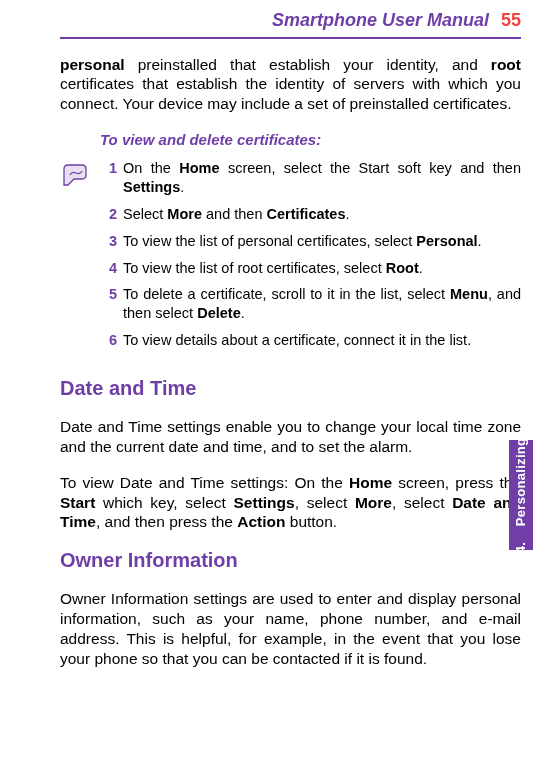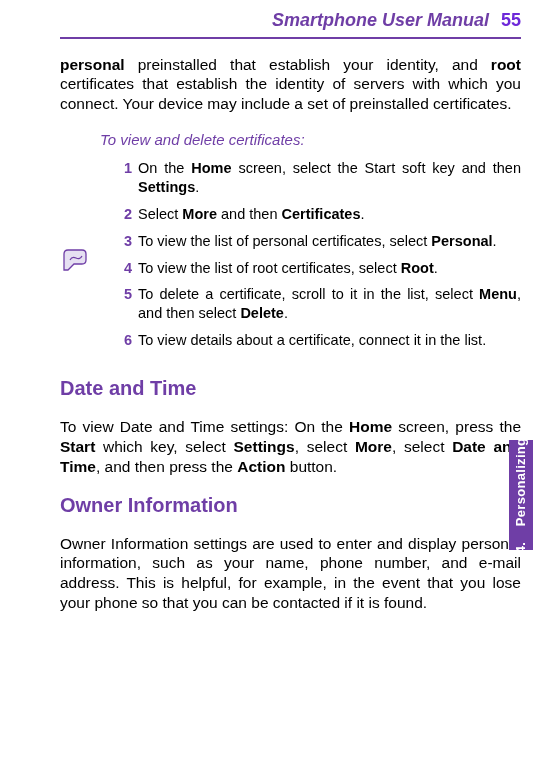--- a/index.html
+++ b/index.html
@@ -27,49 +27,48 @@
     gap: 12px;
   }
   .header-title {
     font-weight: bold;
     font-style: italic;
     color: #6f3ea6;
     font-size: 18px;
   }
   .header-page {
     font-weight: bold;
-    color: #6d28d9;
+    color: #ef4444;
     font-size: 18px;
   }
   .header-rule {
     height: 2px;
     background: #6f3ea6;
     margin: 2px 28px 14px 60px;
   }
   .content {
     padding: 0 28px 0 60px;
     font-size: 15.5px;
     line-height: 1.28;
   }
   .para {
     text-align: justify;
     margin-bottom: 16px;
   }
   .subheading {
     color: #6f3ea6;
-    font-weight: normal;
+    font-weight: bold;
     font-style: italic;
     font-size: 15px;
     margin: 0 0 10px 40px;
   }
   .steps-block {
     display: flex;
-    gap: 20px;
+    gap: 5px;
     margin-bottom: 18px;
-    align-items: center;
   }
   .steps-icon {
     flex: 0 0 36px;
     padding-top: 2px;
   }
   .steps-icon svg {
     display: block;
   }
   ol.steps {
     list-style: none;
@@ -166,20 +165,21 @@
         <li>
           <span>To delete a certificate, scroll to it in the list, select </span><b>Menu</b><span>, and then select </span><b>Delete</b><span>.</span>
         </li>
         <li>
           <span>To view details about a certificate, connect it in the list.</span>
         </li>
       </ol>
     </div>
 
     <div class="section-title">Date and Time</div>
+    <p class="para">Date and Time settings enable you to change your local time zone and the current date and time, and to set the alarm.</p>
     <p class="para">
       <span>To view Date and Time settings: On the </span><b>Home</b><span> screen, press the </span><b>Start</b><span> which key, select </span><b>Settings</b><span>, select </span><b>More</b><span>, select </span><b>Date and Time</b><span>, and then press the </span><b>Action</b><span> button.</span>
     </p>
 
     <div class="section-title">Owner Information</div>
     <p class="para">Owner Information settings are used to enter and display personal information, such as your name, phone number, and e-mail address. This is helpful, for example, in the event that you lose your phone so that you can be contacted if it is found.</p>
 
   </div>
 
   <div class="side-tab">

